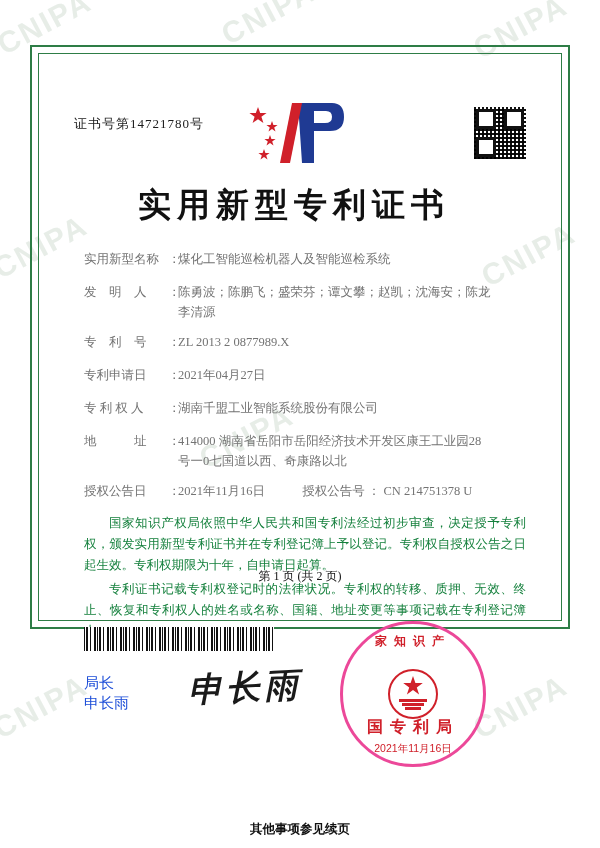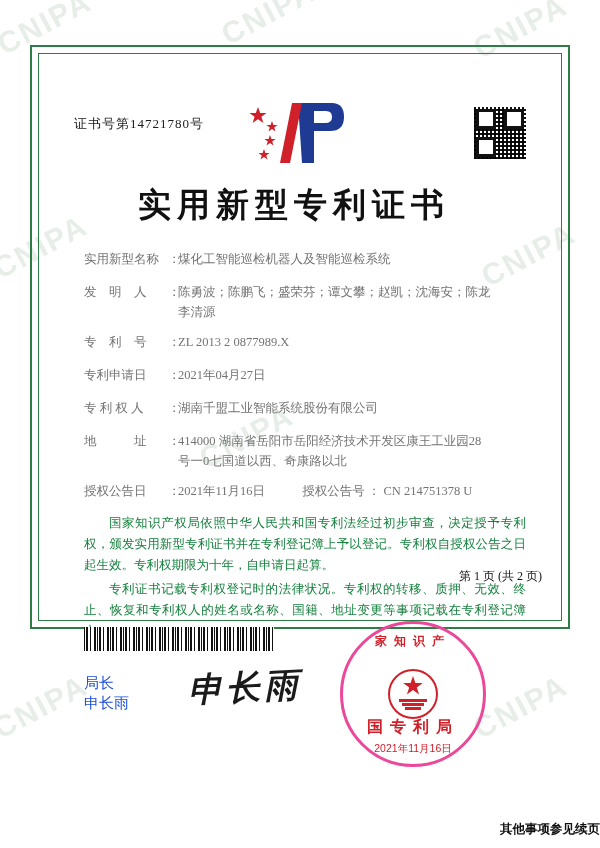--- a/index.html
+++ b/index.html
@@ -160,25 +160,25 @@
     position:absolute;left:0;right:0;text-align:center;
     font-family:"Liberation Sans", sans-serif;
   }
   .seal-text-top{top:9px;font-size:12px;letter-spacing:7px;font-weight:bold;}
   .seal-text-bottom{bottom:26px;font-size:16px;letter-spacing:7px;font-weight:bold;}
   .seal-date{bottom:8px;font-size:10.5px;letter-spacing:0px;}
 
   
   .page-no{
     position:absolute;left:0;right:0;bottom:16px;
-    text-align:right;font-size:12px;color:#111;
+    text-align:center;font-size:12px;color:#111;
   }
   .footer-note{
     position:absolute;left:0;right:0;bottom:10px;
-    text-align:right;font-size:12.5px;color:#111;font-weight:bold;
+    text-align:center;font-size:12.5px;color:#111;font-weight:bold;
   }
 </style>
 </head>
 <body>
 
 <div class="wm" style="left:-6px;top:6px;font-size:30px;transform:rotate(-28deg);">CNIPA</div>
 <div class="wm" style="left:218px;top:-4px;font-size:30px;transform:rotate(-28deg);">CNIPA</div>
 <div class="wm" style="left:470px;top:10px;font-size:30px;transform:rotate(-28deg);">CNIPA</div>
 <div class="wm" style="left:-10px;top:230px;font-size:30px;transform:rotate(-28deg);">CNIPA</div>
 <div class="wm" style="left:478px;top:238px;font-size:30px;transform:rotate(-28deg);">CNIPA</div>

